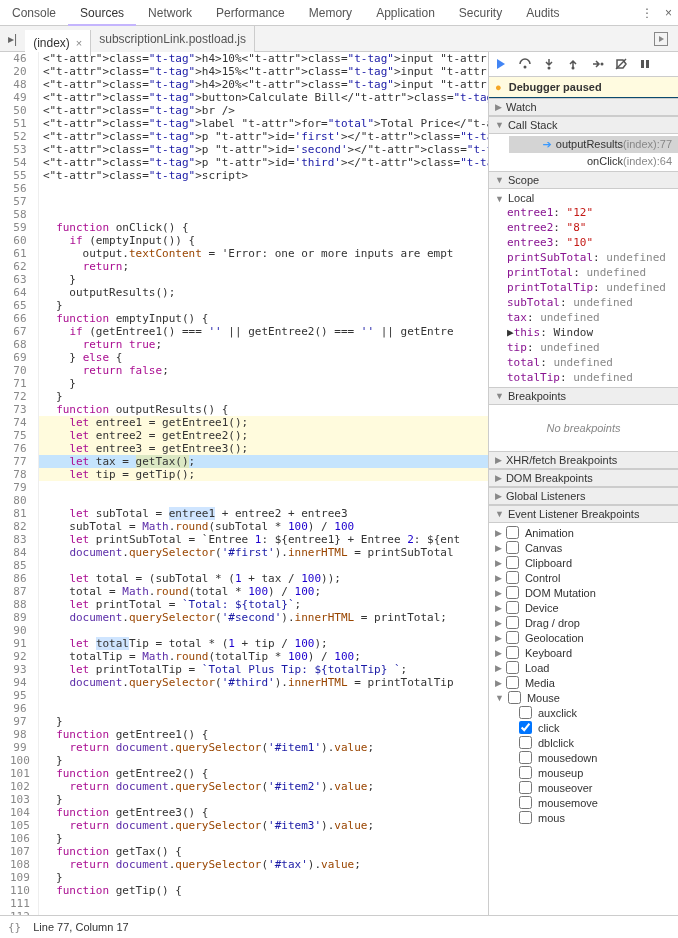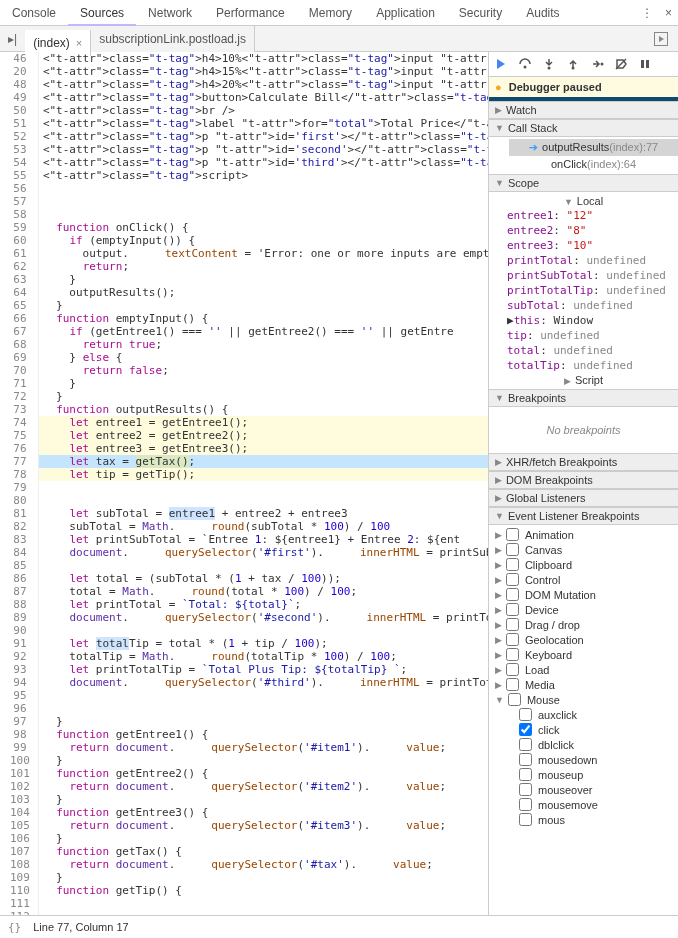--- a/index.html
+++ b/index.html
@@ -22,33 +22,33 @@
 .code { flex: 1; line-height: 13px; white-space: pre; overflow: hidden; position: relative; }
 .code .line { padding-left: 4px; }
 .hl-line { background: #fffbdd; }
 .hl-line-current { background: #c5e4fd; }
 .hl-call { background: #dbe8c4; }
 .sel { background: #cfe5ff; }
 .t-str { color: #1a1aa6; }
 .t-kw { color: #aa0d91; }
 .t-num { color: #1c00cf; }
 .t-id { color: #5b2da8; }
-.t-prop { color: #994500; margin-left: 36px; }
+.t-prop { color: #994500; }
 .right-panel { width: 190px; border-left: 1px solid #ccc; display: flex; flex-direction: column; font-size: 11px; overflow: hidden; }
 .debug-controls { display: flex; padding: 4px; border-bottom: 1px solid #ccc; gap: 8px; }
 .debug-controls .btn { width: 16px; height: 16px; display: flex; align-items: center; justify-content: center; color: #555; }
-.paused-msg { background: #fffbe0; border-bottom: 4px solid #0c4a6e; padding: 4px 6px; color: #333; }
+.paused-msg { background: #fffbe0; border-bottom: 1px solid #0c4a6e; padding: 4px 6px; color: #333; }
 .paused-msg .dot { color: #f5a623; margin-right: 4px; }
 .section-head { background: #eee; border-top: 1px solid #ccc; border-bottom: 1px solid #ccc; padding: 2px 6px; font-weight: normal; color: #333; display: flex; align-items: center; }
 .section-head .tri { margin-right: 4px; color: #888; font-size: 9px; }
 .section-body { padding: 2px 0; }
-.stack-item { display: flex; padding: 2px 6px; justify-content: center; margin-left: 20px; }
+.stack-item { display: flex; padding: 2px 6px; justify-content: flex-end; margin-left: 20px; }
 .stack-item.active { background: #d4d4d4; }
 .stack-item .arrow { color: #3b99fc; margin-right: 4px; }
-.scope-item { padding: 1px 6px; color: #333; text-align: center; }
+.scope-item { padding: 1px 6px; color: #333; }
 .scope-item .tri { color: #888; margin-right: 4px; font-size: 9px; }
 .scope-list { padding-left: 18px; }
 .scope-var { padding: 1px 0; font-family: Menlo, monospace; }
 .scope-var .vname { color: #881391; }
 .scope-var .vval { color: #c41a16; }
 .scope-var .vval.undef { color: #888; }
 .scope-var .vval.obj { color: #333; }
 .bp-empty { text-align: center; padding: 17px; color: #888; font-style: italic; }
 .ev-item { display: flex; align-items: center; padding: 1px 6px; }
 .ev-item .tri { color: #888; margin-right: 4px; font-size: 9px; }
@@ -246,30 +246,30 @@
     <div class="section-head">
         <span class="tri">▼</span>
         <span>Scope</span>
       </div>
     <div class="section-body">
       <div class="scope-item"><span class="tri">▼</span><span>Local</span></div>
       <div class="scope-list" id="scope-vars">
           <div class="scope-var"><span class="vname">entree1</span>: <span class="vval">"12"</span></div>
           <div class="scope-var"><span class="vname">entree2</span>: <span class="vval">"8"</span></div>
           <div class="scope-var"><span class="vname">entree3</span>: <span class="vval">"10"</span></div>
+          <div class="scope-var"><span class="vname">printSubTotal</span>: <span class="vval undef">undefined</span></div>
           <div class="scope-var"><span class="vname">printTotal</span>: <span class="vval undef">undefined</span></div>
-          <div class="scope-var"><span class="vname">printSubTotal</span>: <span class="vval undef">undefined</span></div>
           <div class="scope-var"><span class="vname">printTotalTip</span>: <span class="vval undef">undefined</span></div>
           <div class="scope-var"><span class="vname">subTotal</span>: <span class="vval undef">undefined</span></div>
+          <div class="scope-var"><span class="vname">tax</span>: <span class="vval undef">undefined</span></div>
           <div class="scope-var"><span class="tri">▶</span><span class="vname">this</span>: <span class="vval obj">Window</span></div>
           <div class="scope-var"><span class="vname">tip</span>: <span class="vval undef">undefined</span></div>
           <div class="scope-var"><span class="vname">total</span>: <span class="vval undef">undefined</span></div>
           <div class="scope-var"><span class="vname">totalTip</span>: <span class="vval undef">undefined</span></div>
         </div>
-      <div class="scope-item"><span class="tri">▶</span><span>Script</span></div>
     </div>
 
     <div class="section-head">
         <span class="tri">▼</span>
         <span>Breakpoints</span>
       </div>
     <div class="bp-empty">No breakpoints</div>
 
     <div class="section-head">
         <span class="tri">▶</span>

